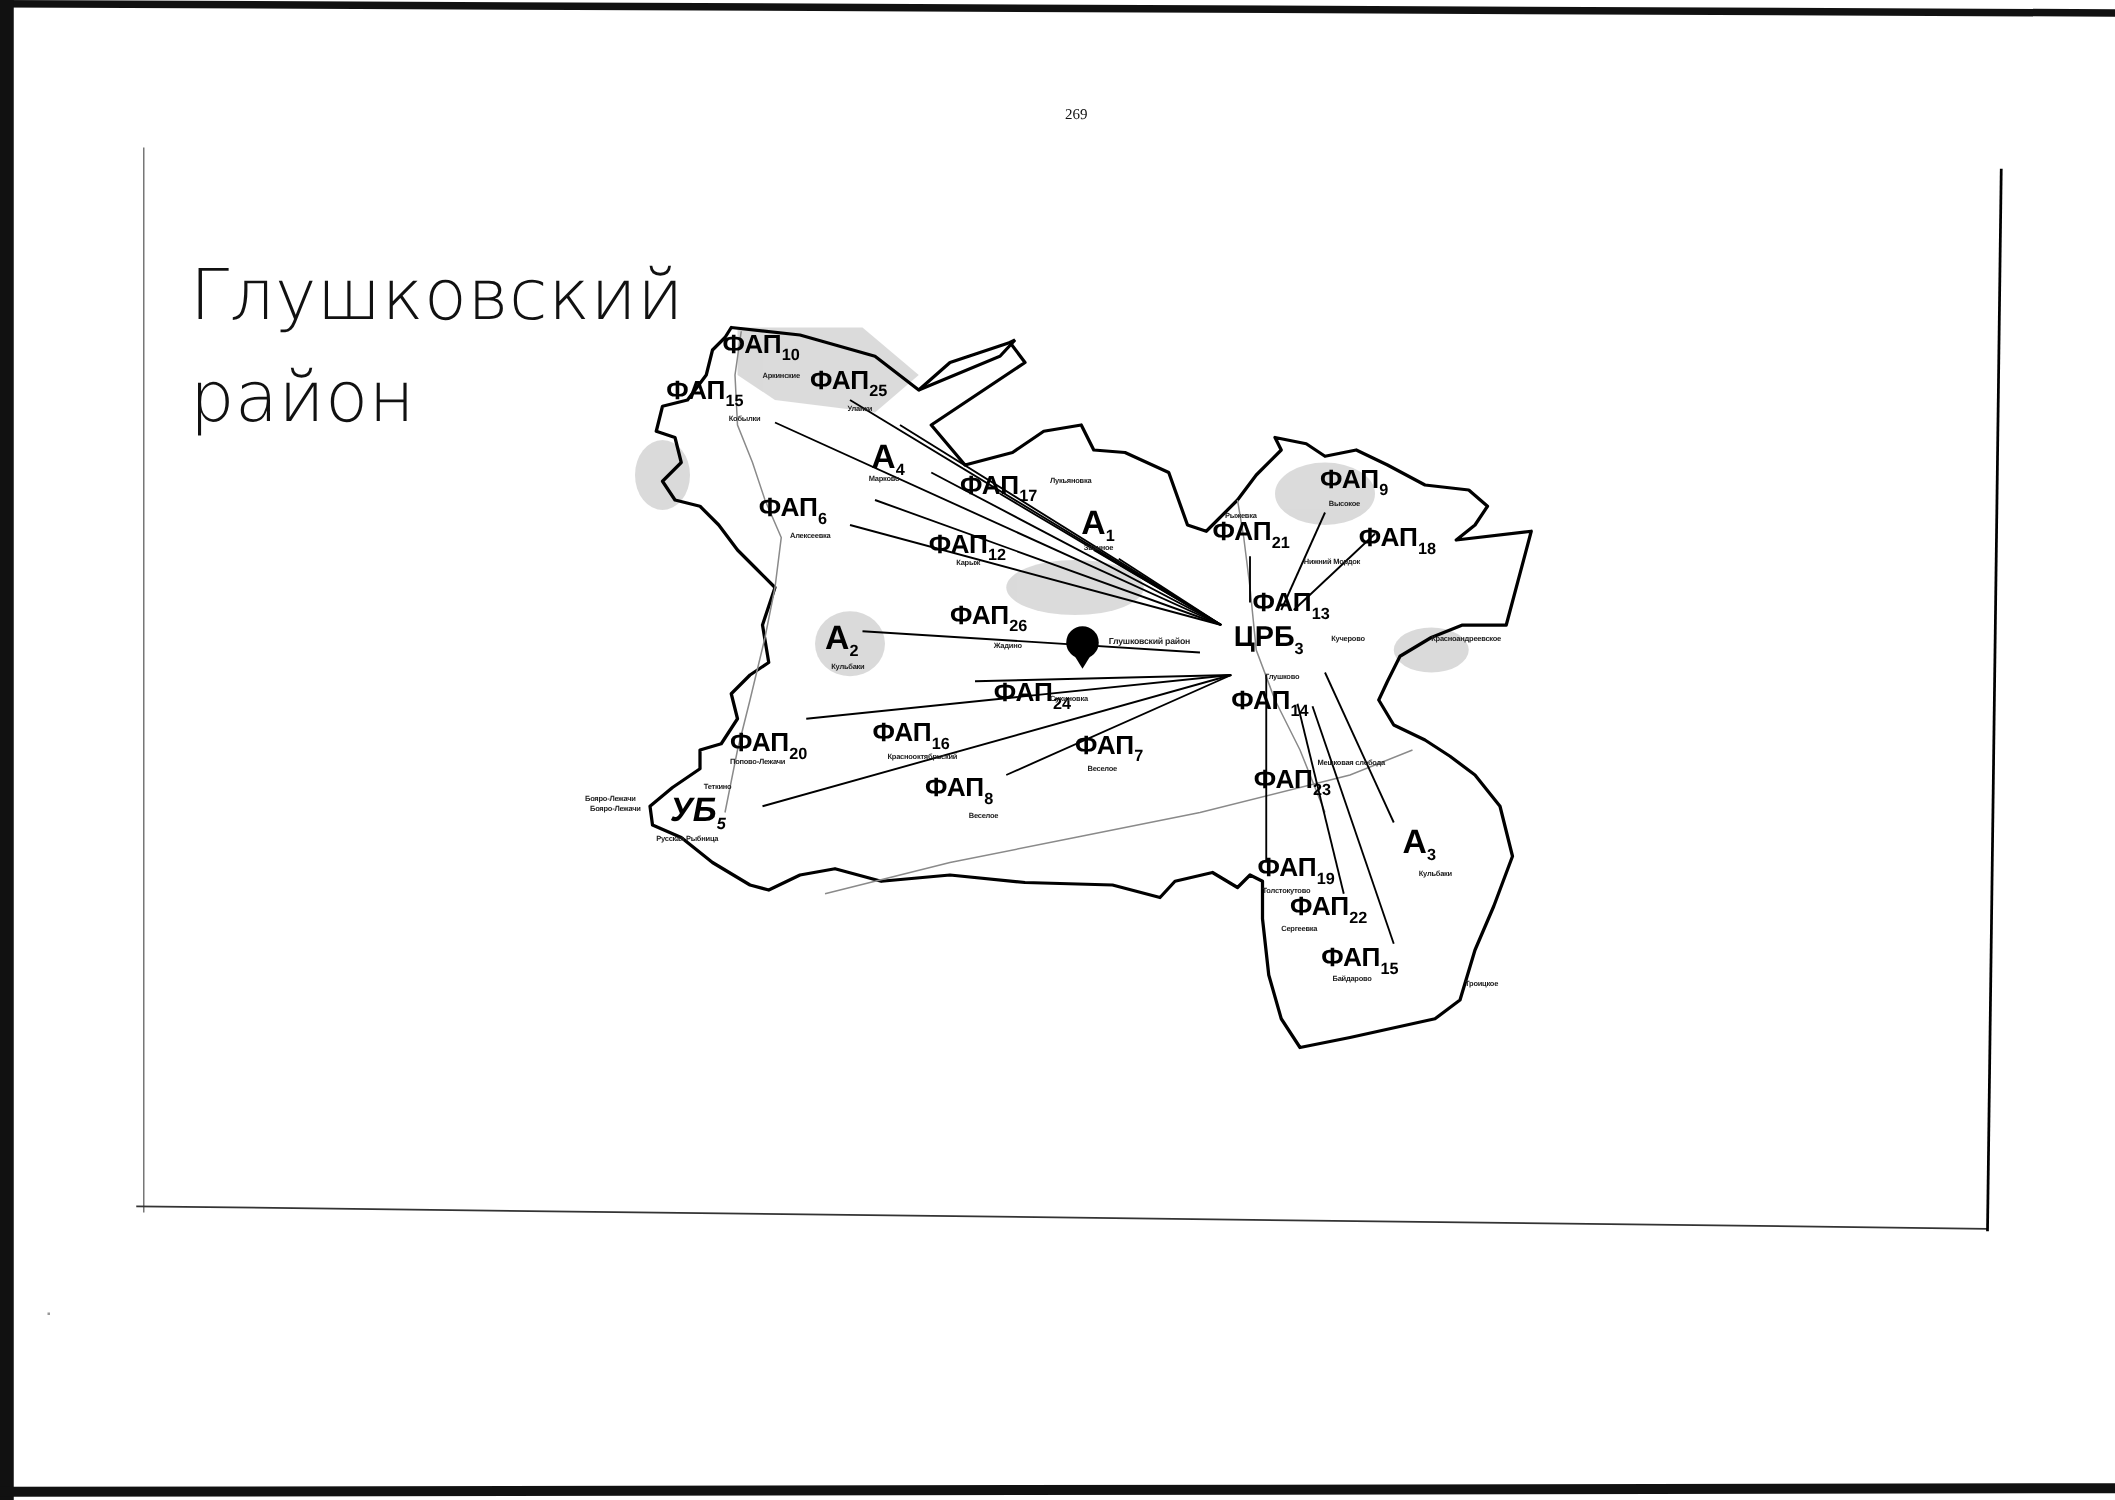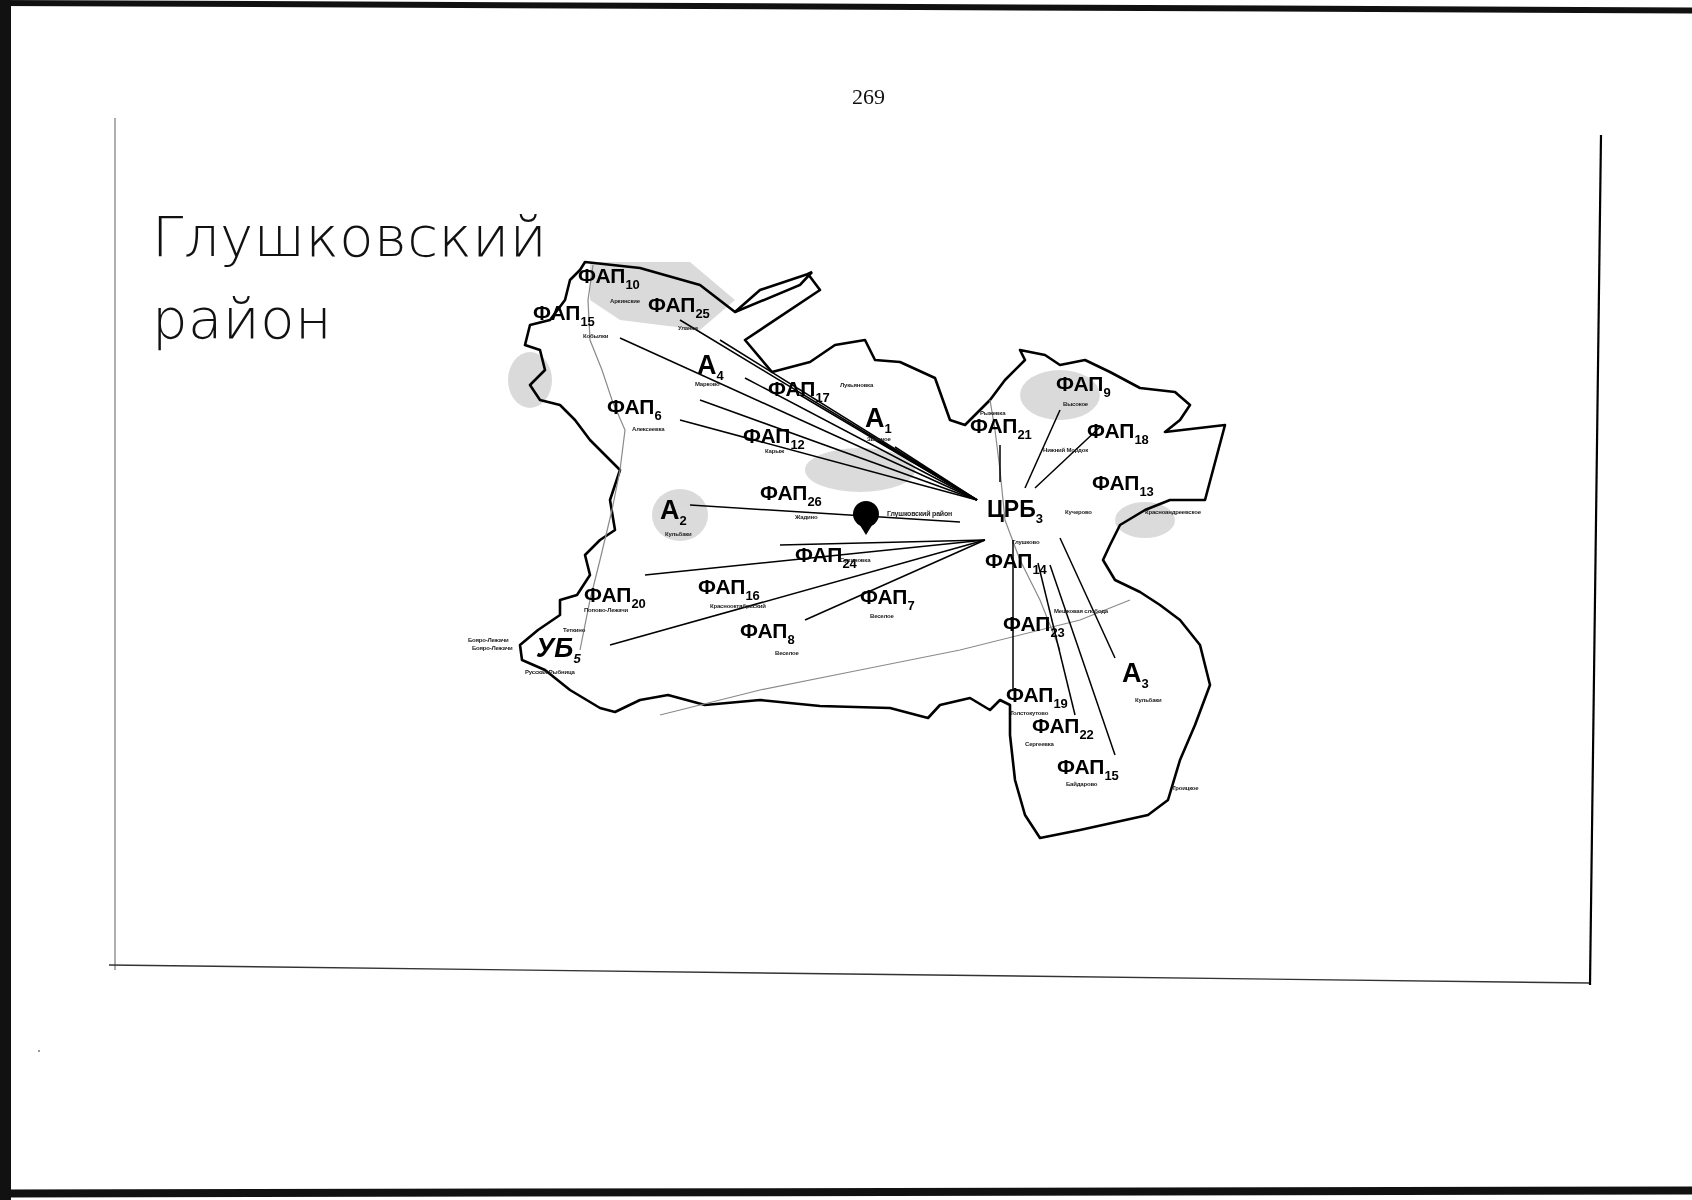--- a/index.html
+++ b/index.html
@@ -1,20 +1,20 @@
 <!DOCTYPE html>
 <html><head>
 <meta charset="utf-8">
 <style>
   html, body { margin:0; padding:0; background:#ffffff; }
   body { width:1692px; height:1200px; position:relative; overflow:hidden; font-family:"Liberation Sans", sans-serif; }
   .scan-edge-top { position:absolute; left:0; top:0; width:1692px; height:6px; background:#111; transform:skewY(0.25deg); transform-origin:left top; }
   .scan-edge-left { position:absolute; left:0; top:0; width:11px; height:1200px; background:#111; }
   .scan-edge-bottom { position:absolute; left:0; top:1188px; width:1692px; height:8px; background:#111; transform:skewY(-0.1deg); }
-  .page-number { position:absolute; left:852px; top:84px; font-family:"Liberation Serif", serif; font-size:22px; color:#111; }
+  .page-number { position:absolute; left:852px; top:84px; font-family:"Liberation Serif", serif; font-size:12px; color:#111; }
   .slide-title { position:absolute; left:152px; top:196px; font-family:"DejaVu Sans", sans-serif; font-size:56px; line-height:82px; color:#111; font-weight:300; letter-spacing:0.5px; }
   .map { position:absolute; left:0; top:0; width:1692px; height:1200px; }
   .lbl { position:absolute; font-family:"Liberation Sans", sans-serif; font-weight:bold; color:#000000; white-space:nowrap; line-height:1; }
   .lbl.big { font-size:21px; }
   .lbl.huge { font-size:27px; }
   .lbl sub { font-size:13px; vertical-align:-6px; }
   .place { position:absolute; font-family:"Liberation Sans", sans-serif; font-size:6px; font-weight:bold; color:#222; white-space:nowrap; letter-spacing:-0.2px; }
   .margin-dot { position:absolute; left:38px; top:1050px; width:2px; height:2px; background:#999; }
 </style>
 </head>
@@ -151,21 +151,21 @@
 
 <div class="lbl big" style="left:1056px;top:373px;"><span>ФАП</span><sub>9</sub></div>
 <div class="place" style="left:1063px;top:401px;">Высокое</div>
 
 <div class="lbl big" style="left:970px;top:415px;text-align:center;"><span>ФАП</span><sub>21</sub></div>
 <div class="place" style="left:980px;top:410px;">Рыжевка</div>
 
 <div class="lbl big" style="left:1087px;top:420px;"><span>ФАП</span><sub>18</sub></div>
 <div class="place" style="left:1043px;top:447px;">Нижний Мордок</div>
 
-<div class="lbl big" style="left:1092px;top:472px;"><span>ФАП</span><sub>13</sub></div>
+<div class="lbl big" style="left:1002px;top:472px;"><span>ФАП</span><sub>13</sub></div>
 <div class="place" style="left:1065px;top:509px;">Кучерово</div>
 
 <div class="lbl big" style="left:985px;top:550px;"><span>ФАП</span><sub>14</sub></div>
 <div class="place" style="left:1012px;top:539px;">Глушково</div>
 
 <div class="lbl big" style="left:1003px;top:613px;"><span>ФАП</span><sub>23</sub></div>
 <div class="place" style="left:1054px;top:608px;">Мешковая слобода</div>
 
 <div class="lbl huge" style="left:1122px;top:660px;"><span>А</span><sub>3</sub></div>
 <div class="place" style="left:1135px;top:697px;">Кульбаки</div>

